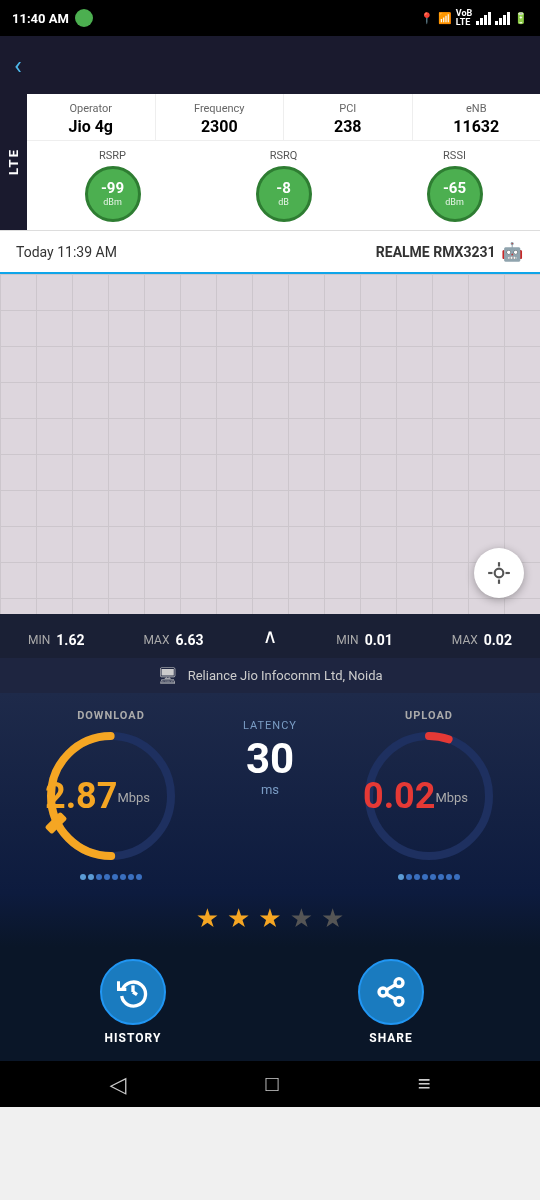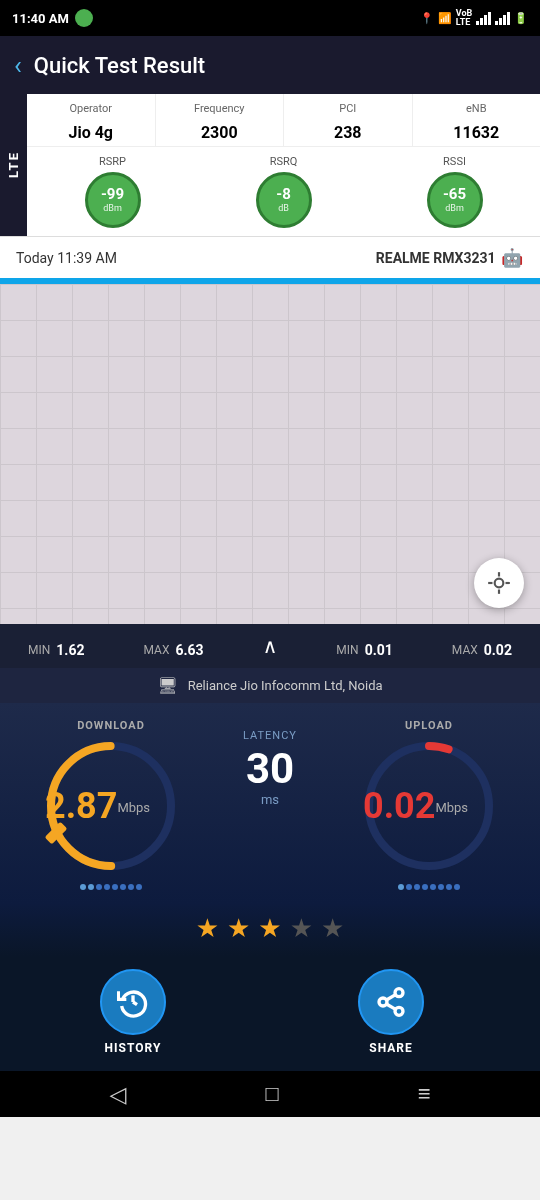--- a/index.html
+++ b/index.html
@@ -83,21 +83,21 @@
     .network-info-cell {
       flex: 1;
       text-align: center;
       padding: 8px 4px 4px 4px;
       border-right: 1px solid #eee;
     }
     .network-info-cell:last-child { border-right: none; }
     .network-label {
       font-size: 11px;
       color: #666;
-      margin-bottom: 8px;
+      margin-bottom: 2px;
     }
     .network-value {
       font-size: 16px;
       font-weight: bold;
       color: #000;
     }
 
     .signal-row {
       display: flex;
       padding: 8px 0;
@@ -135,21 +135,21 @@
       margin-top: 1px;
     }
 
     
     .date-device-row {
       background: #fff;
       display: flex;
       align-items: center;
       justify-content: space-between;
       padding: 10px 16px;
-      border-bottom: 6px solid #0ea5e9;
+      border-bottom: 2px solid #0ea5e9;
       font-size: 14px;
       color: #333;
     }
     .device-info {
       display: flex;
       align-items: center;
       gap: 6px;
       font-weight: bold;
     }
     .android-icon {
@@ -407,21 +407,20 @@
       <div class="signal-bar" style="height:7px;"></div>
       <div class="signal-bar" style="height:10px;"></div>
       <div class="signal-bar" style="height:13px;"></div>
     </div>
     <span>🔋</span>
   </div>
 </div>
 
 <div class="top-bar">
   <span class="back-arrow">‹</span>
-  <span class="top-bar-title">Quick Test Result</span>
 </div>
 
 <div class="info-panel">
   <div class="lte-row">
     <div class="lte-label">LTE</div>
     <div class="lte-content">
 
       <div class="network-info-row">
         <div class="network-info-cell">
           <div class="network-label">Operator</div>

